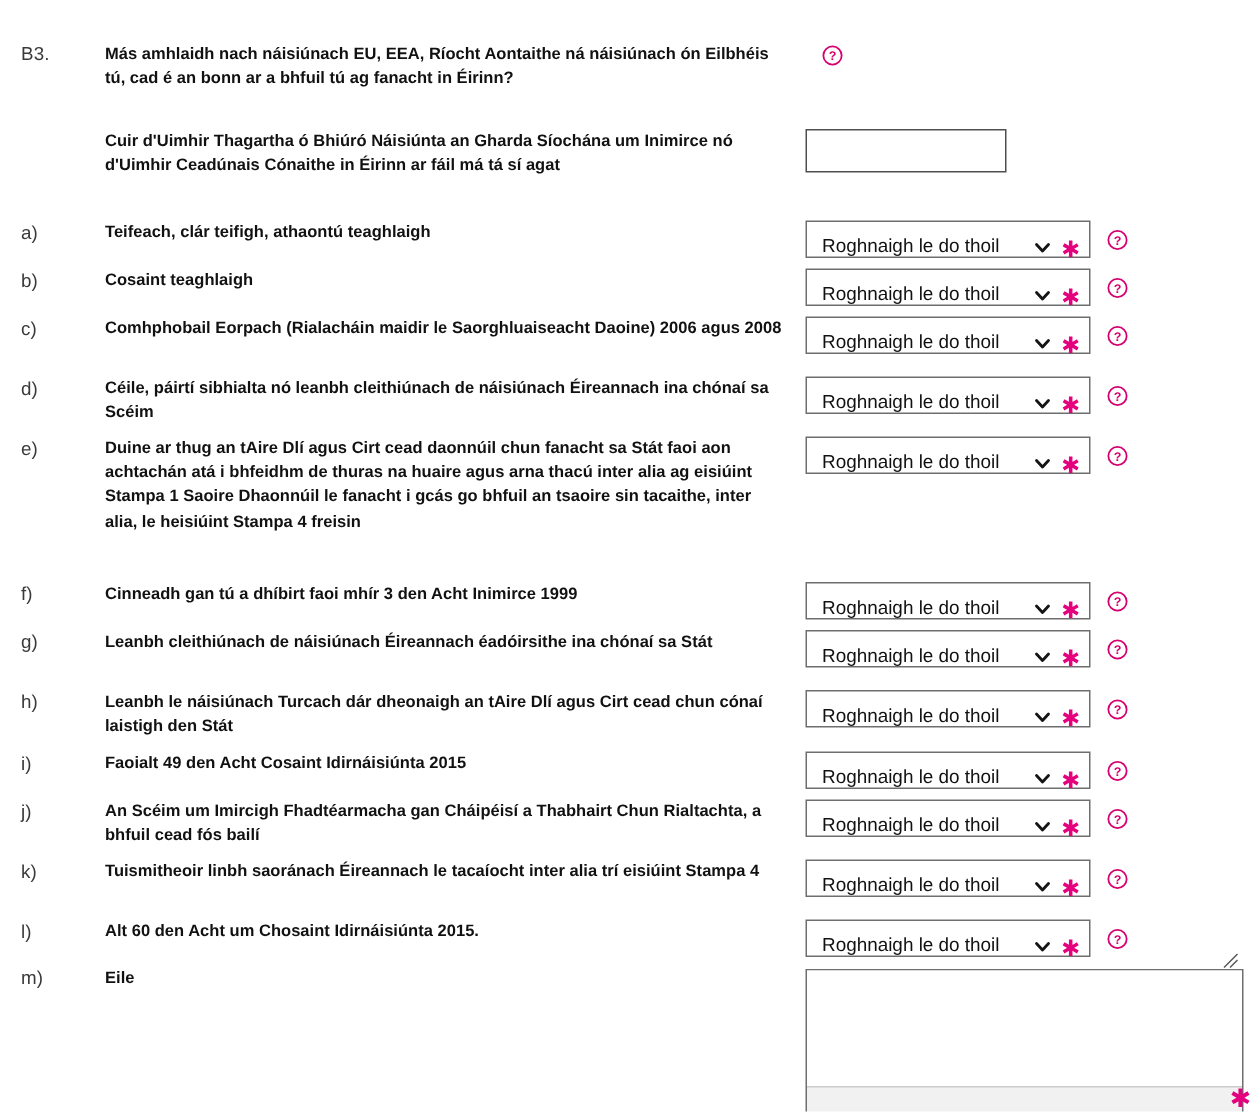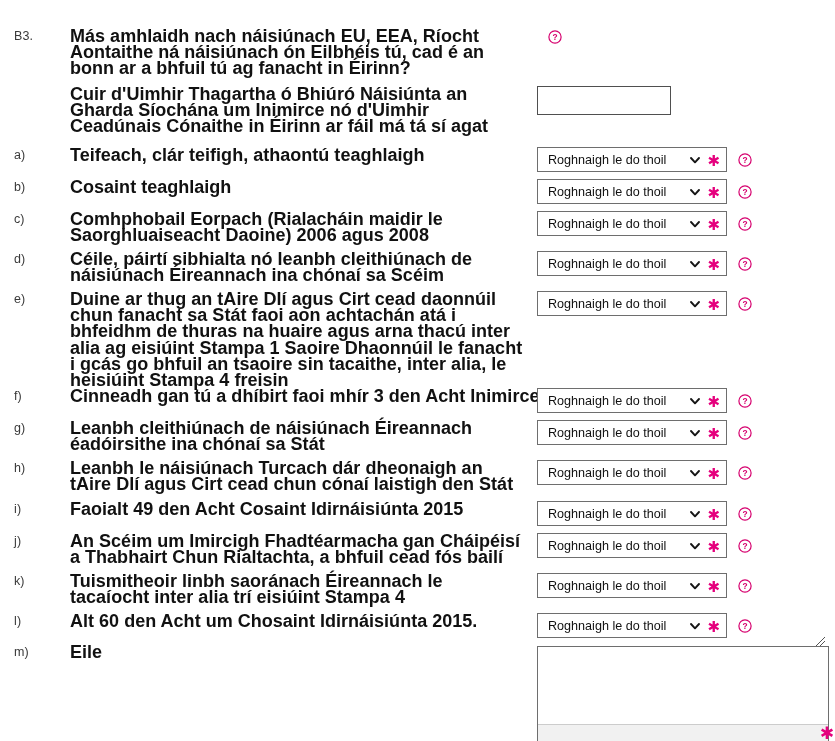--- a/index.html
+++ b/index.html
@@ -42,21 +42,21 @@
     color: #3a3a3a;
     line-height: 16px;
     letter-spacing: 0.1px;
   }
 
   .col-label {
     position: absolute;
     left: 70px;
     top: 0;
     width: 455px;
-    font-size: 18px;
+    font-size: 11px;
     font-weight: bold;
     color: #111111;
     line-height: 16.2px;
     letter-spacing: 0.02px;
   }
 
   
   .control {
     position: absolute;
     left: 537px;
@@ -65,21 +65,21 @@
     align-items: center;
   }
 
   .select-box {
     box-sizing: border-box;
     width: 190px;
     height: 25px;
     border: 1px solid #6e6e6e;
     background: #ffffff;
     display: flex;
-    align-items: center;
+    align-items: flex-end;
     padding: 0 6px 0 10px;
     font-size: 12.6px;
     color: #111111;
     position: relative;
   }
   .select-text {
     flex: 1 1 auto;
     white-space: nowrap;
     font-size: 12.6px;
     line-height: 14px;

